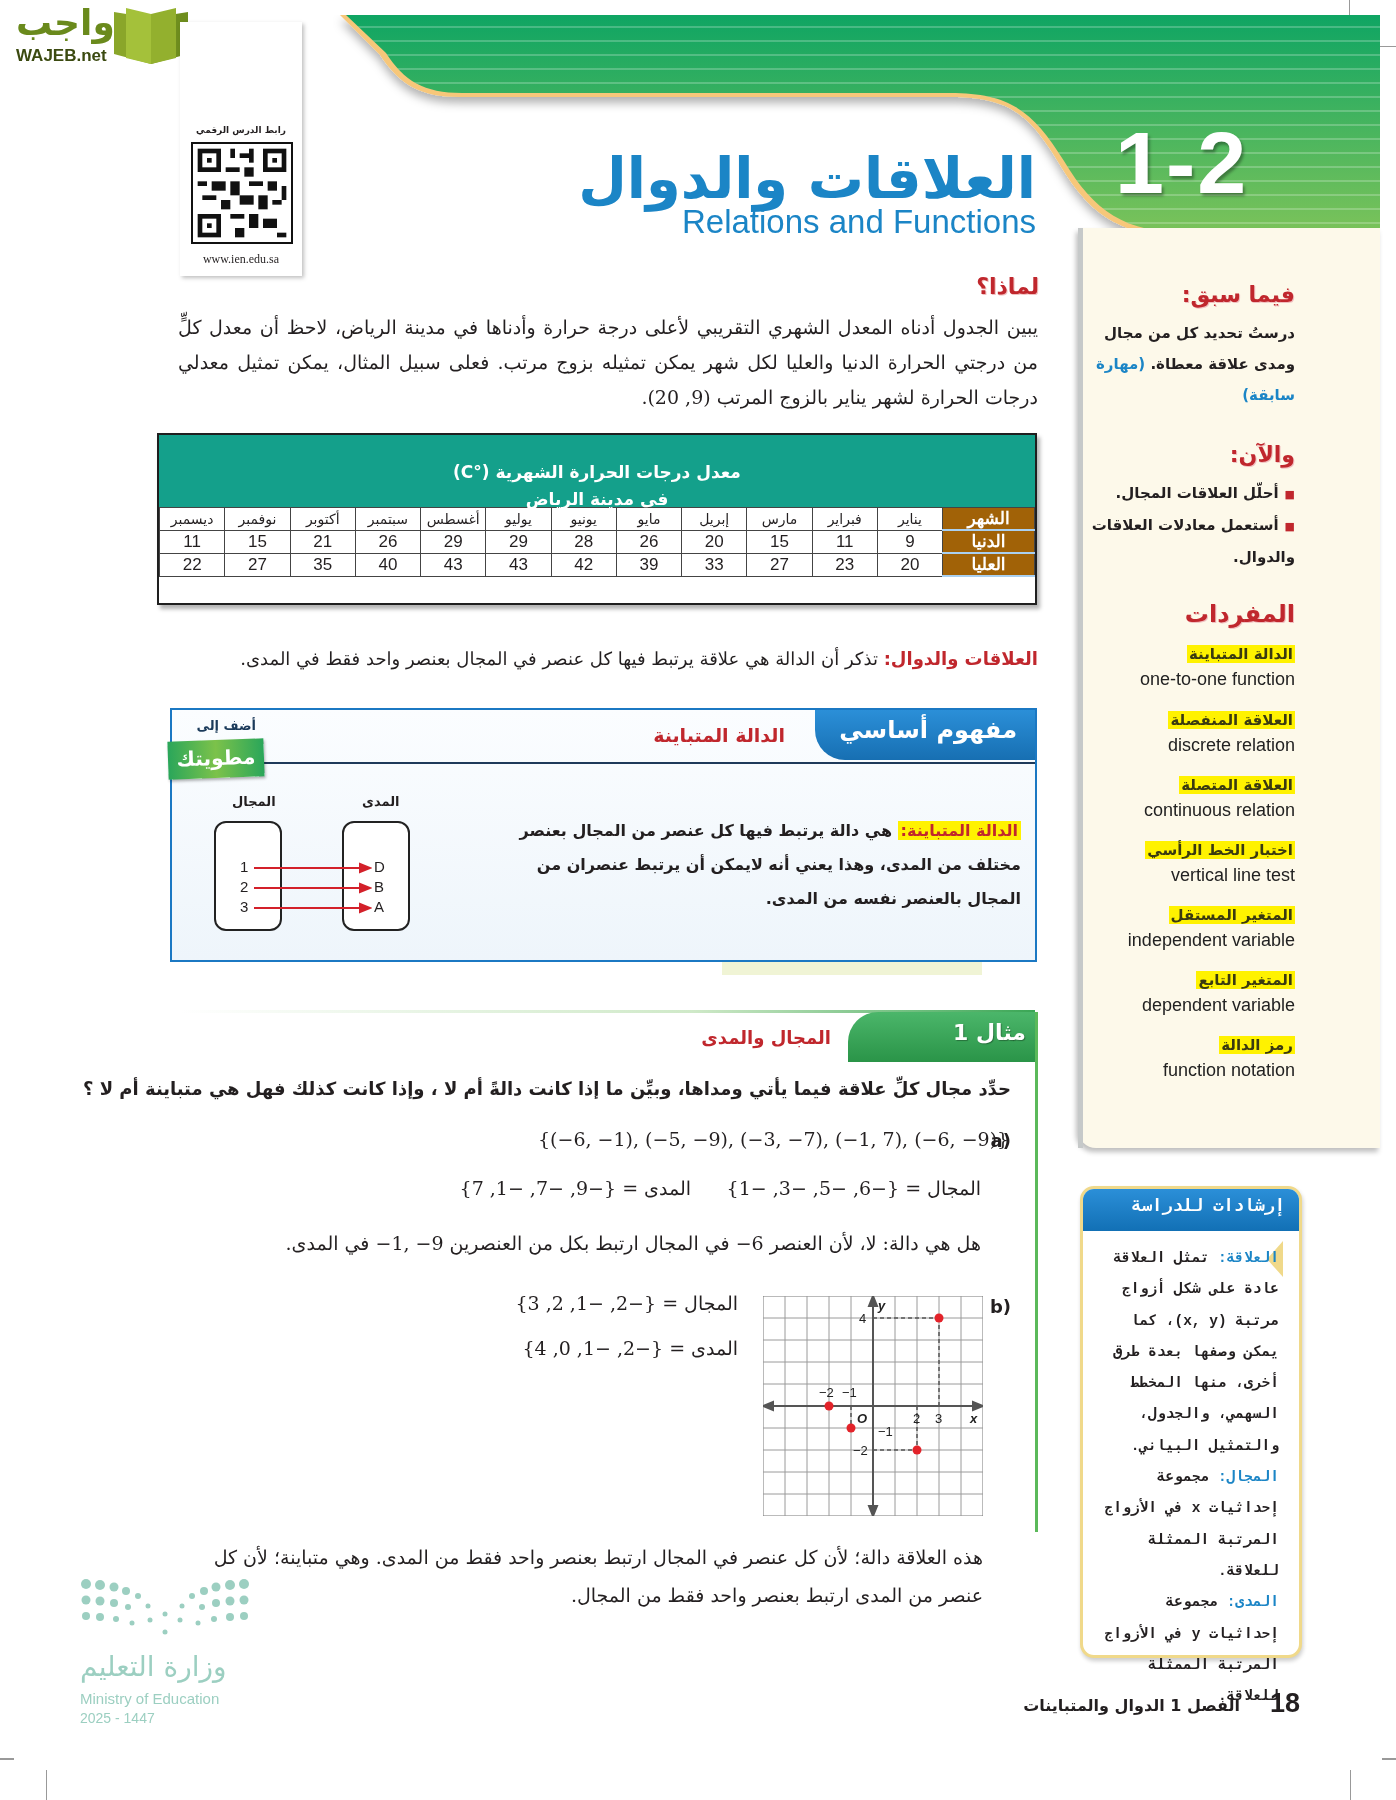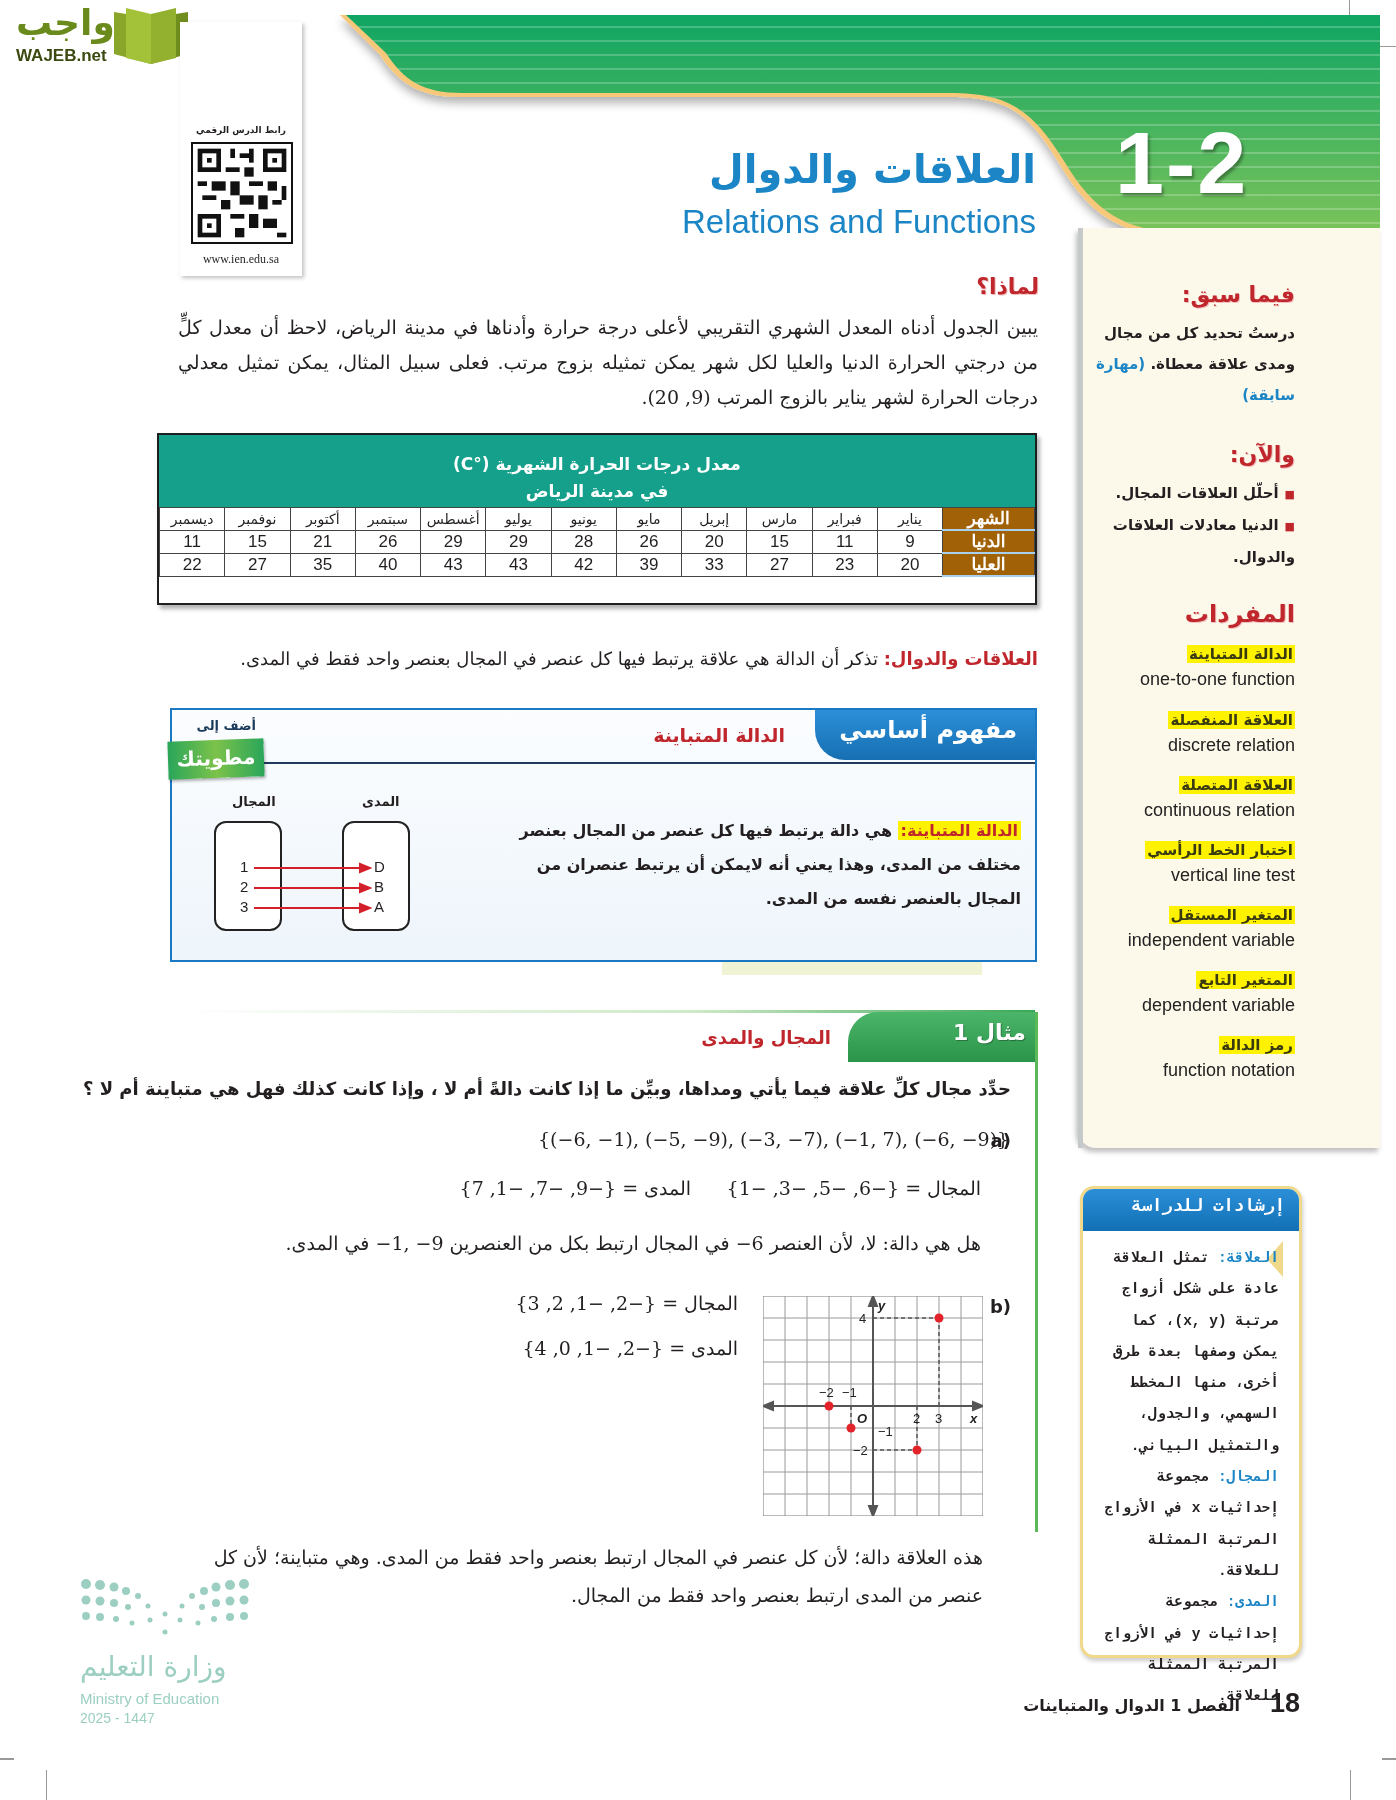--- a/index.html
+++ b/index.html
@@ -18,31 +18,31 @@
   #qr-card .cap { position: absolute; top: 103px; width: 100%; text-align: center; font-size: 9px; font-weight: bold; direction: rtl; }
   #qr-card .code { position: absolute; left: 11px; top: 120px; width: 102px; height: 102px; border: 2px solid #111; background: #fff; }
   #qr-card .url { position: absolute; top: 230px; width: 100%; text-align: center; font-family: "Liberation Serif", serif; font-size: 12px; }
 
   
   #logo { left: 6px; top: 6px; width: 190px; height: 62px; }
   #logo .ar { position: absolute; left: 10px; top: -4px; font-size: 36px; font-weight: bold; color: #6a8a1c; direction: rtl; }
   #logo .en { position: absolute; left: 10px; top: 40px; font-family: "Liberation Sans", sans-serif; font-weight: bold; font-size: 17px; color: #3b4a10; }
 
   
-  #title-ar { right: 360px; top: 146px; font-size: 40px; font-weight: bold; color: #1b85c6; direction: rtl; }
+  #title-ar { right: 360px; top: 146px; font-size: 56px; font-weight: bold; color: #1b85c6; direction: rtl; }
   #title-en { right: 360px; top: 203px; font-family: "Liberation Sans", sans-serif; font-size: 33px; color: #1b85c6; }
 
   
   .red-head { color: #c0272d; font-weight: bold; text-shadow: 1px 1px 0 #f0c0c0; }
   #why-head { right: 357px; top: 274px; font-size: 22px; direction: rtl; }
   #why-text { right: 358px; top: 310px; width: 860px; font-family: "DejaVu Serif", serif; font-size: 19px; line-height: 35px; direction: rtl; text-align: justify; }
 
   
   #temp-table { left: 157px; top: 433px; width: 880px; height: 172px; border: 2px solid #1f1f1f; box-shadow: 3px 4px 4px rgba(0,0,0,.3); background: #fff; }
-  #temp-table .cap { height: 72px; background: #14a08b; color: #fff; text-align: center; font-weight: bold; font-size: 17px; line-height: 27px; padding-top: 16px; direction: rtl; }
+  #temp-table .cap { height: 72px; background: #14a08b; color: #fff; text-align: center; font-weight: bold; font-size: 17px; line-height: 27px; padding-top: 24px; direction: rtl; }
   #temp-table table { width: 100%; border-collapse: collapse; direction: rtl; }
   #temp-table td { border: 1px solid #444; height: 21px; text-align: center; font-family: "Liberation Sans", sans-serif; font-size: 17px; width: 7.1%; }
   #temp-table td.hdr { background: #a16207; color: #fff; font-weight: bold; width: 10%; border-bottom: 2px solid #aad0f0; }
   #temp-table tr.months td:not(.hdr) { font-family: "DejaVu Sans", sans-serif; font-size: 14px; }
 
   
   #rel-note { right: 358px; top: 648px; font-family: "DejaVu Serif", serif; font-size: 18px; direction: rtl; }
   #rel-note .k { color: #c0272d; font-weight: bold; font-family: "DejaVu Sans", sans-serif; }
 
   
@@ -381,21 +381,21 @@
 
 <div id="sidebar" class="abs">
   <div class="sb-head red-head" style="top:54px">فيما سبق:</div>
   <div class="sb-text" style="top:90px">
     <span>درستُ تحديد كل من مجال ومدى علاقة معطاة.</span>
     <span class="prior">(مهارة سابقة)</span>
   </div>
   <div class="sb-head red-head" style="top:214px">والآن:</div>
   <div class="sb-text" style="top:250px">
     <div><span class="bullet">■</span><span>أحلّل العلاقات المجال.</span></div>
-    <div><span class="bullet">■</span><span>الدنيا معادلات العلاقات والدوال.</span></div>
+    <div><span class="bullet">■</span><span>أستعمل معادلات العلاقات والدوال.</span></div>
   </div>
   <div class="sb-head red-head" style="top:372px;font-size:24px">المفردات</div>
   <div class="vocab" style="top:416px"><span class="ar">الدالة المتباينة</span><div class="en">one-to-one function</div></div>
   <div class="vocab" style="top:547px"><span class="ar">العلاقة المتصلة</span><div class="en">continuous relation</div></div>
   <div class="vocab" style="top:482px"><span class="ar">العلاقة المنفصلة</span><div class="en">discrete relation</div></div>
   <div class="vocab" style="top:612px"><span class="ar">اختبار الخط الرأسي</span><div class="en">vertical line test</div></div>
   <div class="vocab" style="top:677px"><span class="ar">المتغير المستقل</span><div class="en">independent variable</div></div>
   <div class="vocab" style="top:742px"><span class="ar">المتغير التابع</span><div class="en">dependent variable</div></div>
   <div class="vocab" style="top:807px"><span class="ar">رمز الدالة</span><div class="en">function notation</div></div>
 </div>

